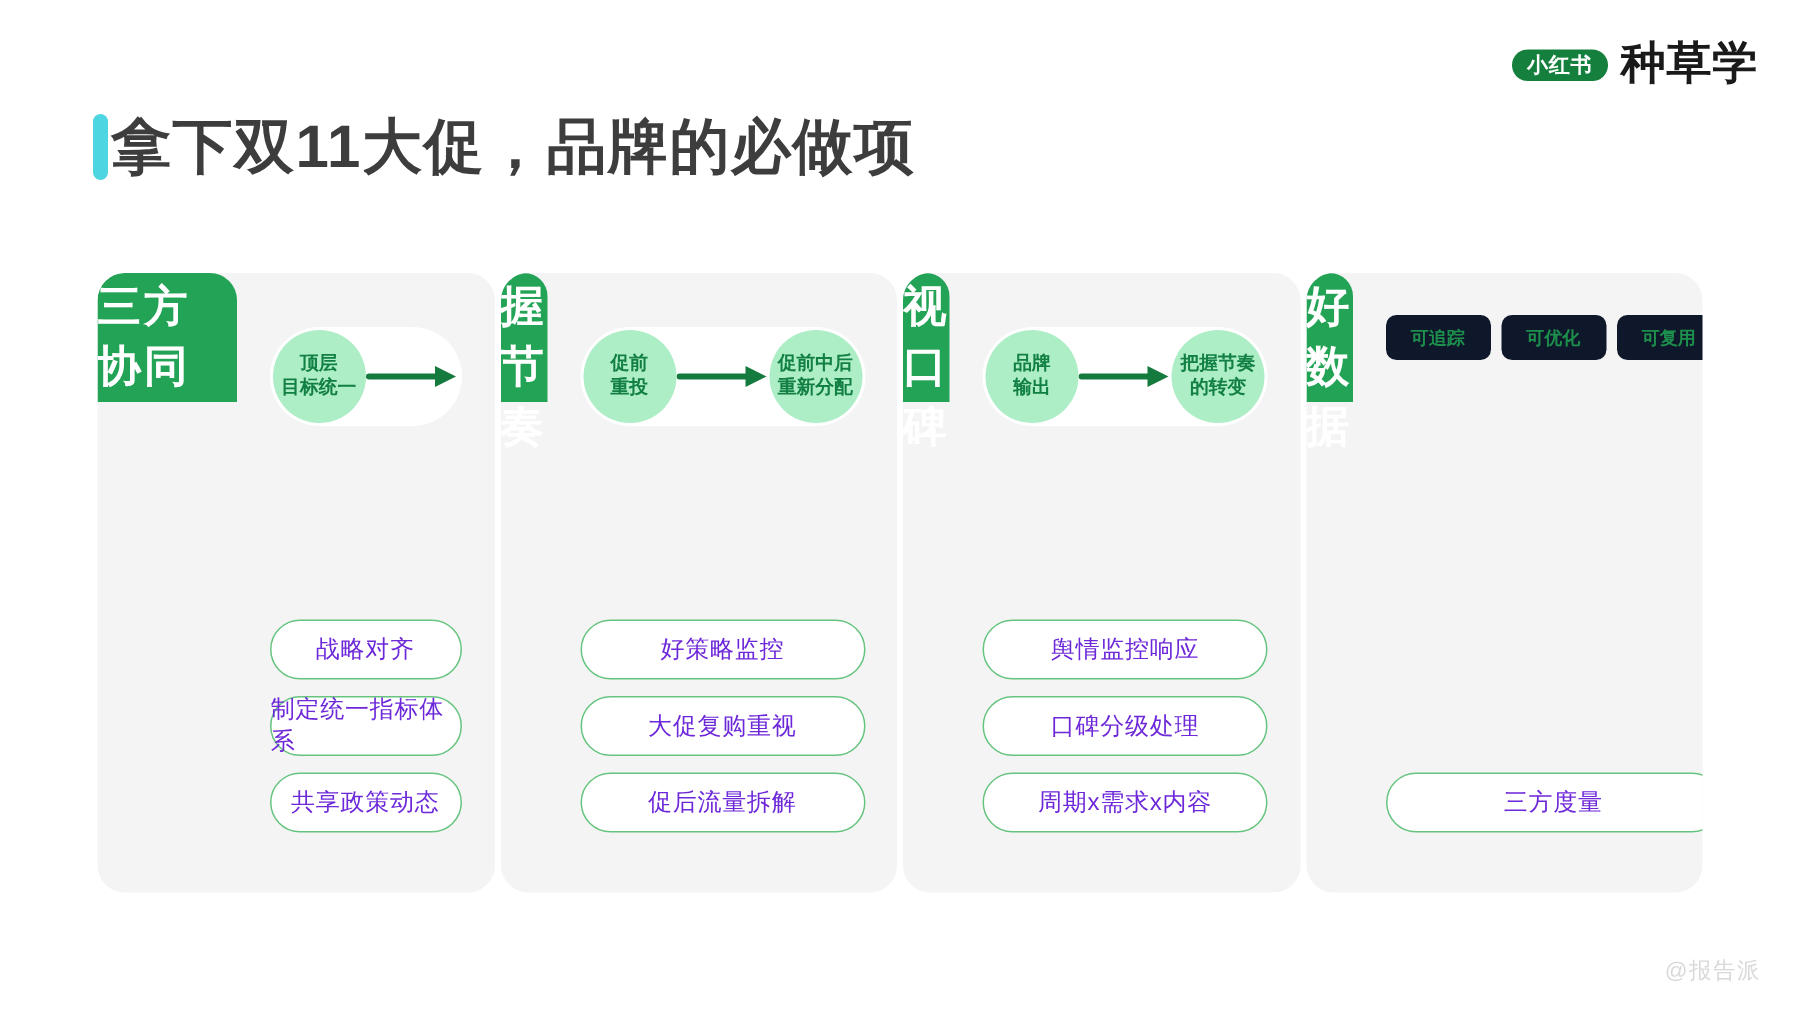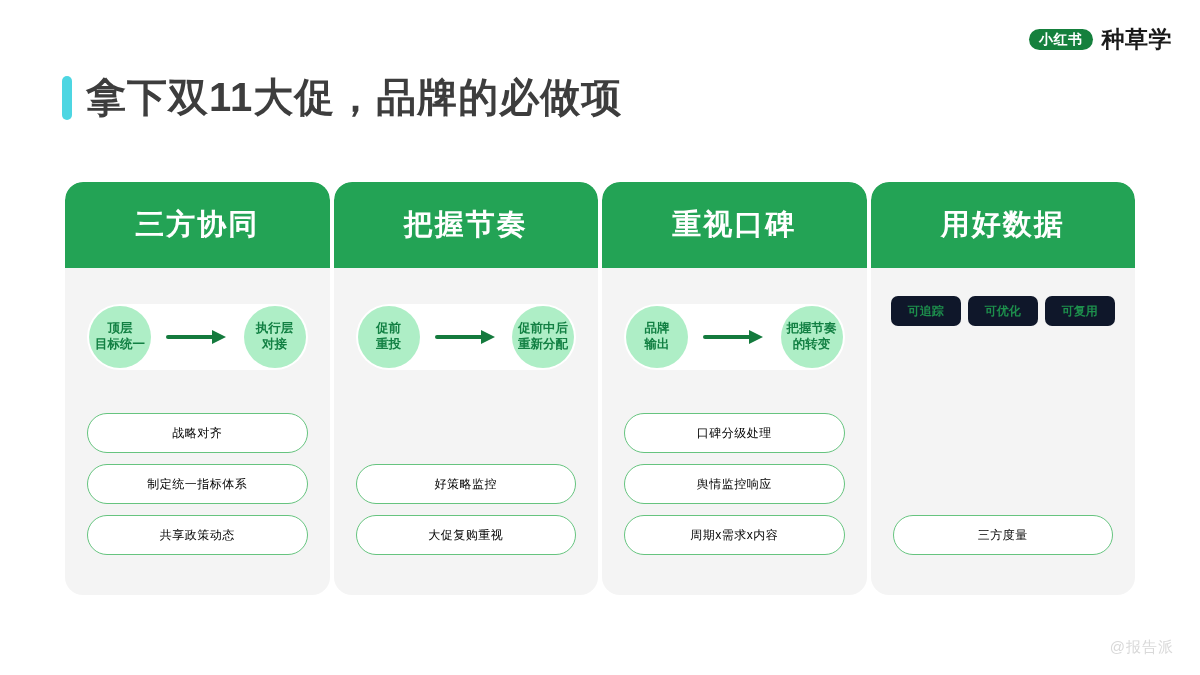--- a/index.html
+++ b/index.html
@@ -25,32 +25,32 @@
     background: #15803d;
     color: #ffffff;
     font-size: 14px;
     font-weight: bold;
     letter-spacing: .5px;
     padding: 3px 10px 4px;
     border-radius: 12px;
     line-height: 1;
   }
   .brand-name {
-    font-size: 23px;
+    font-size: 30px;
     font-weight: bold;
     color: #1a1a1a;
     letter-spacing: .5px;
     line-height: 1;
   }
 
   
   .title-row {
     position: absolute;
     left: 62px; top: 70px;
-    display: flex; align-items: center; gap: 14px;
+    display: flex; align-items: center; gap: 2px;
   }
   .title-accent {
     width: 10px; height: 44px;
     background: #4dd6e2;
     border-radius: 6px;
     flex: none;
   }
   .title-text {
     font-size: 40px;
     font-weight: bold;
@@ -63,21 +63,21 @@
   .cards {
     position: absolute;
     left: 65px; top: 182px;
     width: 1070px; height: 413px;
     display: flex;
     gap: 4px;
   }
   .card {
     flex: 1 1 0;
     display: flex;
-    flex-direction: column;
+    flex-direction: row;
     border-radius: 18px;
     overflow: hidden;
     background: #f4f4f4;
   }
   .card-head {
     height: 86px;
     background: #23a355;
     display: flex;
     align-items: center;
     justify-content: center;
@@ -192,22 +192,22 @@
     align-items: stretch;
   }
   .pill {
     height: 40px;
     border: 1.4px solid #66c47f;
     border-radius: 21px;
     background: #ffffff;
     display: flex;
     align-items: center;
     justify-content: center;
-    color: #000000;
-    font-size: 12px;
+    color: #6d28d9;
+    font-size: 16px;
     letter-spacing: .5px;
   }
 
   
   .watermark {
     position: absolute;
     right: 26px; bottom: 18px;
     color: #d9d9d9;
     font-size: 15px;
     letter-spacing: 1px;
@@ -239,24 +239,20 @@
           <div class="flow-node">
             <span>顶层</span>
             <span>目标统一</span>
           </div>
           <div class="flow-arrow">
             <svg width="62" height="16" viewBox="0 0 62 16">
               <line x1="2" y1="8" x2="48" y2="8" stroke="#147a3d" stroke-width="4" stroke-linecap="round"></line>
               <polygon points="46,1 60,8 46,15" fill="#147a3d"></polygon>
             </svg>
           </div>
-          <div class="flow-node">
-            <span>执行层</span>
-            <span>对接</span>
-          </div>
         </div>
         <div class="pills">
           <div class="pill">战略对齐</div>
           <div class="pill">制定统一指标体系</div>
           <div class="pill">共享政策动态</div>
         </div>
       </div>
     </div>
 
     <div class="card">
@@ -276,20 +272,21 @@
             </svg>
           </div>
           <div class="flow-node">
             <span>促前中后</span>
             <span>重新分配</span>
           </div>
         </div>
         <div class="pills">
           <div class="pill">好策略监控</div>
           <div class="pill">大促复购重视</div>
+          <div class="pill">促后流量拆解</div>
         </div>
       </div>
     </div>
 
     <div class="card">
       <div class="card-head">
         <span class="card-head-text">重视口碑</span>
       </div>
       <div class="card-body">
         <div class="flow">
@@ -302,22 +299,22 @@
               <line x1="2" y1="8" x2="48" y2="8" stroke="#147a3d" stroke-width="4" stroke-linecap="round"></line>
               <polygon points="46,1 60,8 46,15" fill="#147a3d"></polygon>
             </svg>
           </div>
           <div class="flow-node">
             <span>把握节奏</span>
             <span>的转变</span>
           </div>
         </div>
         <div class="pills">
+          <div class="pill">舆情监控响应</div>
           <div class="pill">口碑分级处理</div>
-          <div class="pill">舆情监控响应</div>
           <div class="pill">周期x需求x内容</div>
         </div>
       </div>
     </div>
 
     <div class="card">
       <div class="card-head">
         <span class="card-head-text">用好数据</span>
       </div>
       <div class="card-body">

